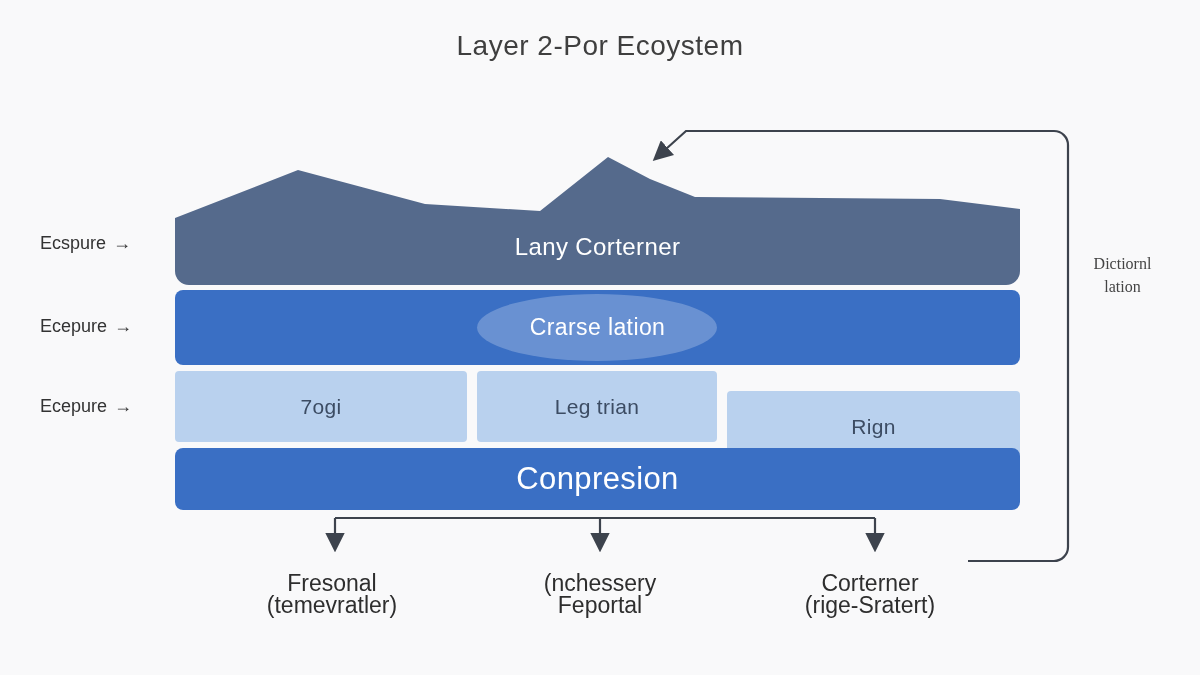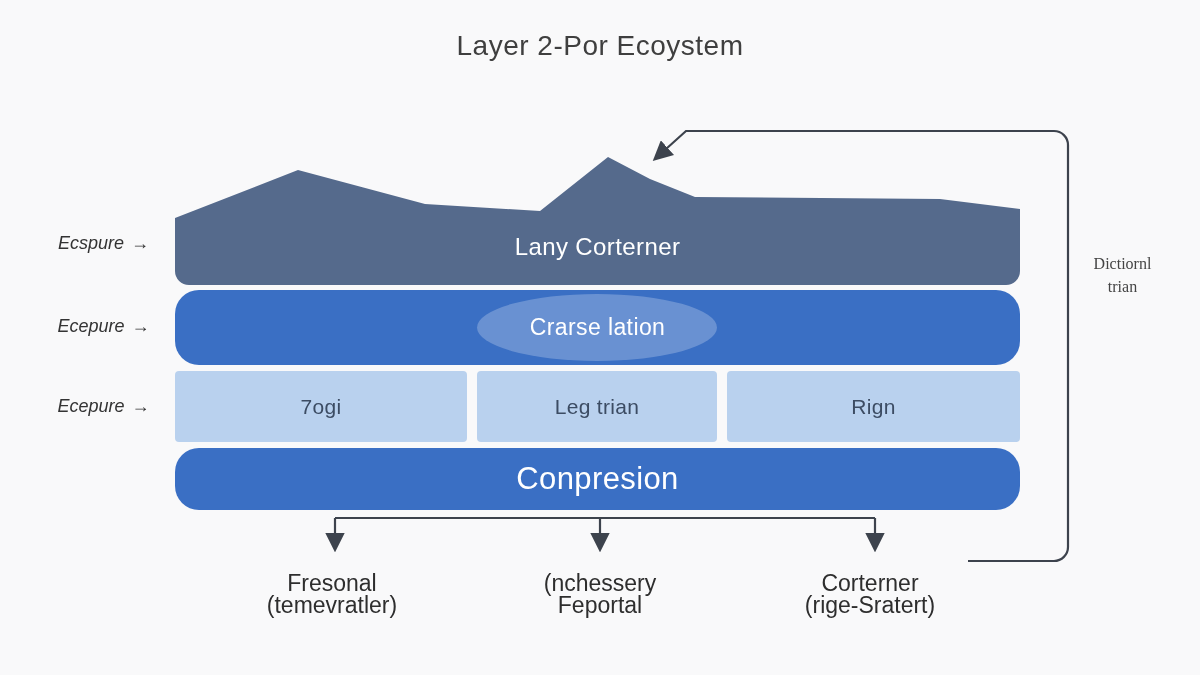--- a/index.html
+++ b/index.html
@@ -27,21 +27,21 @@
     color:#3f3f3f;letter-spacing:.5px;
   }
   svg.shapes{position:absolute;inset:0;pointer-events:none;}
 
   .layer-label{
     position:absolute;color:#fff;text-align:center;
     font-weight:500;letter-spacing:.4px;
   }
   .top-label{left:175px;top:230px;width:845px;font-size:24px;line-height:34px;}
 
-  .bar{position:absolute;left:175px;width:845px;border-radius:24px;}
+  .bar{position:absolute;left:175px;width:845px;border-radius:8px;}
   .bar-fusion{top:290px;height:75px;background:linear-gradient(var(--blue),var(--blue));}
   .fusion-ellipse{
     position:absolute;left:302px;top:4px;width:240px;height:67px;
     background:var(--ellipse);border-radius:50%;
   }
   .fusion-text{
     position:absolute;left:0;top:0;width:100%;height:75px;
     display:flex;align-items:center;justify-content:center;
     color:#fff;font-size:23px;font-weight:500;letter-spacing:.4px;
   }
@@ -49,30 +49,30 @@
     position:absolute;left:175px;top:371px;width:845px;height:71px;
     display:flex;gap:10px;
   }
   .module{
     background:var(--light-blue);border-radius:4px;height:71px;
     display:flex;align-items:center;justify-content:center;
     color:var(--module-text);font-size:21px;letter-spacing:.3px;
   }
   .module-1{width:292px;}
   .module-2{width:240px;}
-  .module-3{width:293px;}
+  .module-3{width:293px;margin-top:20px;}
   .bar-compression{
     top:448px;height:62px;background:var(--blue);
     display:flex;align-items:center;justify-content:center;
     color:#fff;font-size:31px;font-weight:500;letter-spacing:.4px;
   }
 
   .left-label{
-    position:absolute;left:40px;width:127px;text-align:center;
-    font-size:18px;color:var(--text);white-space:nowrap;font-style:italic;
+    position:absolute;left:40px;width:127px;text-align:left;
+    font-size:18px;color:var(--text);white-space:nowrap;
   }
   .left-label .arrow{margin-left:7px;font-size:18px;}
   .left-label-1{top:233px;}
   .left-label-2{top:316px;}
   .left-label-3{top:396px;}
 
   .output-label{
     position:absolute;text-align:center;font-size:23px;
     color:#2e2e2e;line-height:22px;
   }
@@ -162,16 +162,16 @@
     <div>(nchessery</div>
     <div>Feportal</div>
   </div>
   <div class="output-label output-3">
     <div>Corterner</div>
     <div>(rige-Sratert)</div>
   </div>
 
   <div class="side-note">
     <div>Dictiornl</div>
-    <div>trian</div>
+    <div>lation</div>
   </div>
 
 </div>
 
 </body></html>

